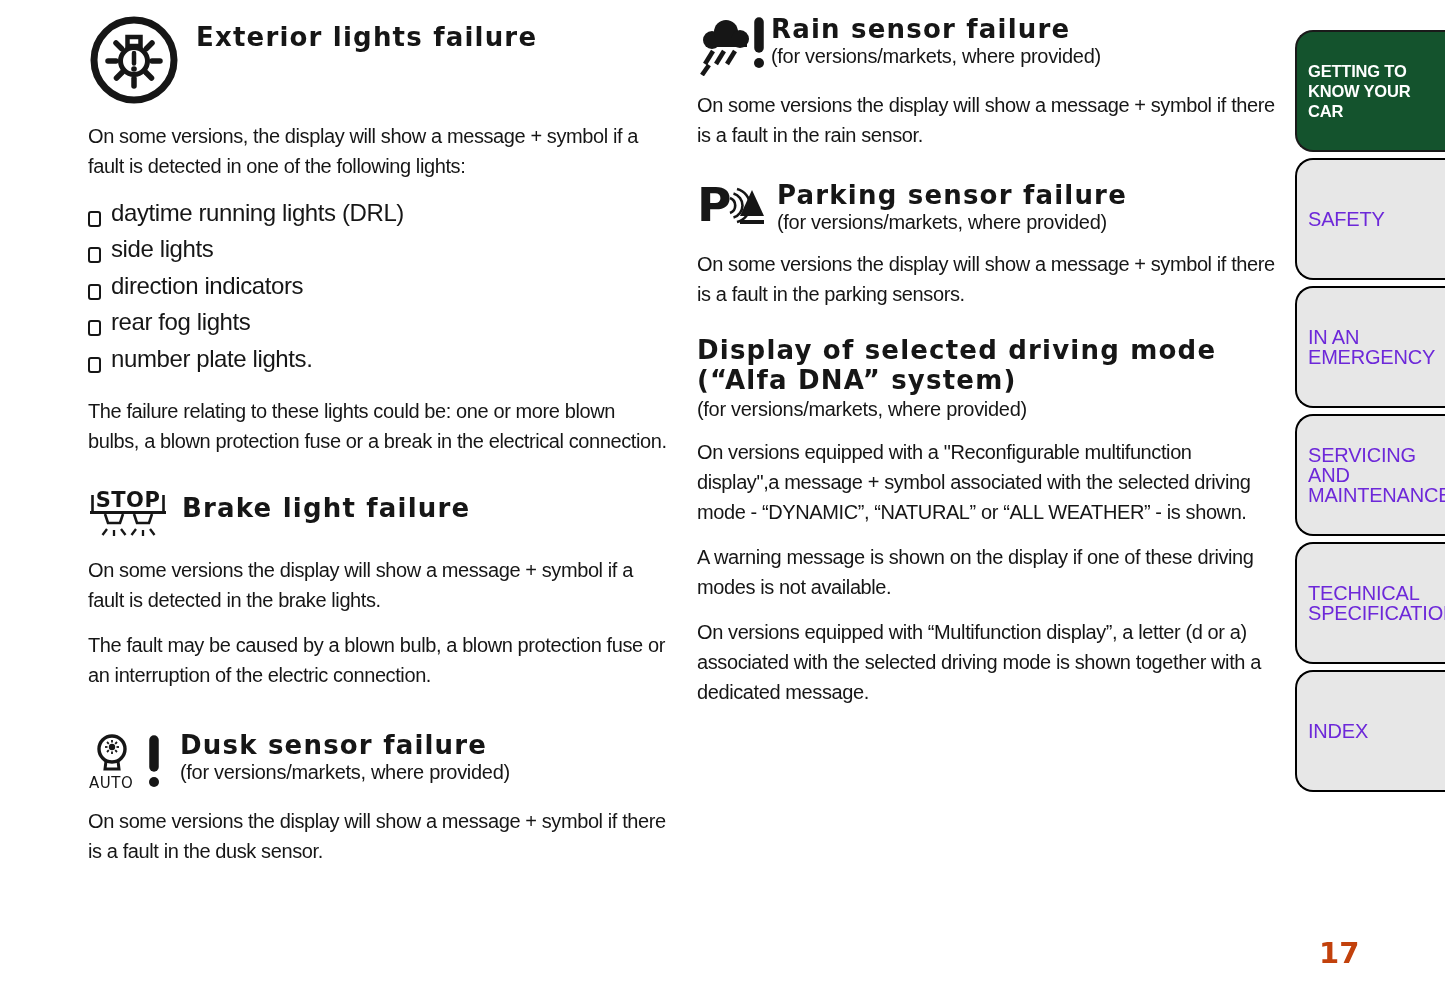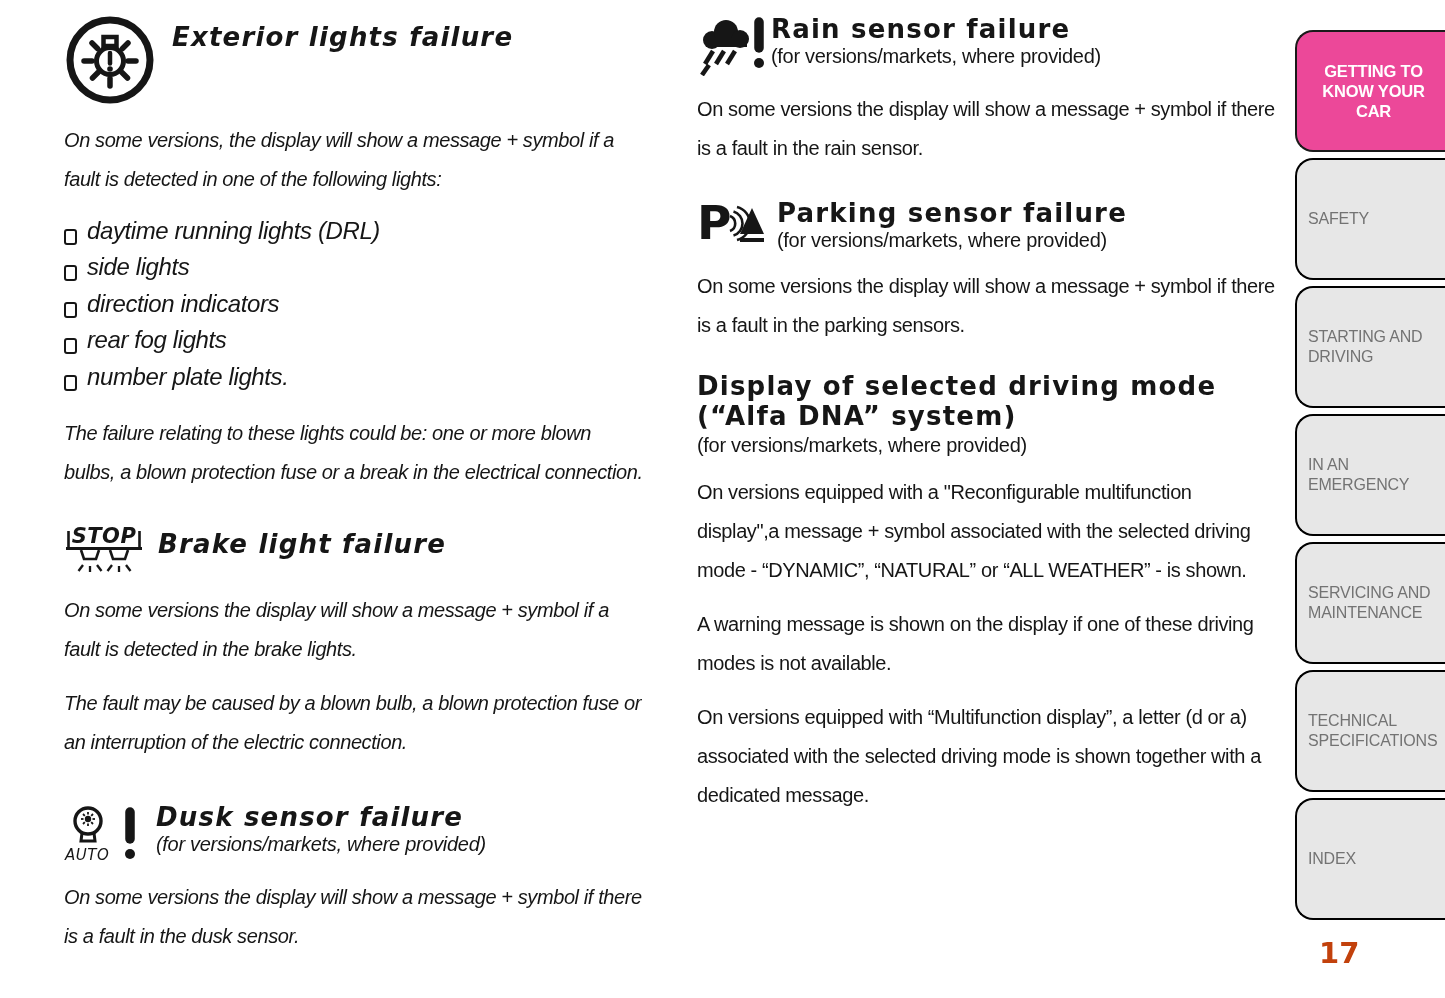--- a/index.html
+++ b/index.html
@@ -5,36 +5,36 @@
   * { margin:0; padding:0; box-sizing:border-box; }
   html,body { width:1445px; height:998px; }
   body {
     position:relative;
     background:#ffffff;
     color:#161616;
     font-family:"Liberation Sans", sans-serif;
     overflow:hidden;
   }
   .col { position:absolute; top:14px; }
-  .col-left  { left:64px;  width:580px;font-style:italic; }
+  .col-left  { left:88px;  width:580px; }
   .col-right { left:697px; width:578px; }
 
   h2.sec-title {
     font-family:"DejaVu Sans", sans-serif;
     font-weight:700;
     font-size:26px;
     letter-spacing:1.2px;
     color:#161616;
     line-height:30px;
   }
   .subtitle { font-size:20px; letter-spacing:-0.3px; line-height:25px; }
   p.body-text {
     font-size:20px;
     letter-spacing:-0.4px;
-    line-height:39px;
+    line-height:30px;
     margin-top:15px;
   }
   .head-row { display:flex; align-items:flex-start; }
   .icon-box { flex:none; }
 
   
   .ext-head .icon-box { width:92px; }
   .ext-head h2 { margin:8px 0 0 16px; }
   .ext-para { margin-top:24px; }
 
@@ -67,32 +67,31 @@
     display:flex; flex-direction:column; gap:6px;
   }
   .tab {
     height:122px;
     background:#e7e7e7;
     border:2px solid #000;
     border-right:none;
     border-radius:18px 0 0 18px;
     display:flex; align-items:center;
     padding:0 6px 0 11px;
-    font-size:16px; line-height:20px;
+    font-size:20px; line-height:20px;
     letter-spacing:-0.2px;
-    color:#737373;
+    color:#6d28d9;
     cursor:pointer;
   }
   .tab.active {
-    background:#ec4899;
+    background:#14532d;
     border-color:#1a1a1a;
     color:#ffffff;
     font-weight:700;
     font-size:16.5px;
-    text-align:center;
   }
   .page-num {
     position:absolute; left:1319px; top:936px;
     font-family:"DejaVu Sans", sans-serif;
     font-weight:700; font-size:29px; color:#c2410c;
   }
   svg { display:block; }
   svg .ln { stroke:#161616; fill:none; }
   svg .fl { fill:#161616; stroke:none; }
   svg text { fill:#161616; font-family:"DejaVu Sans", sans-serif; }
@@ -261,23 +260,20 @@
 </div>
 
 <div class="sidebar">
   <div class="tab active">
     <span>GETTING TO KNOW YOUR CAR</span>
   </div>
   <div class="tab">
     <span>SAFETY</span>
   </div>
   <div class="tab">
-    <span>STARTING AND DRIVING</span>
-  </div>
-  <div class="tab">
     <span>IN AN EMERGENCY</span>
   </div>
   <div class="tab">
     <span>SERVICING AND MAINTENANCE</span>
   </div>
   <div class="tab">
     <span>TECHNICAL SPECIFICATIONS</span>
   </div>
   <div class="tab">
     <span>INDEX</span>

